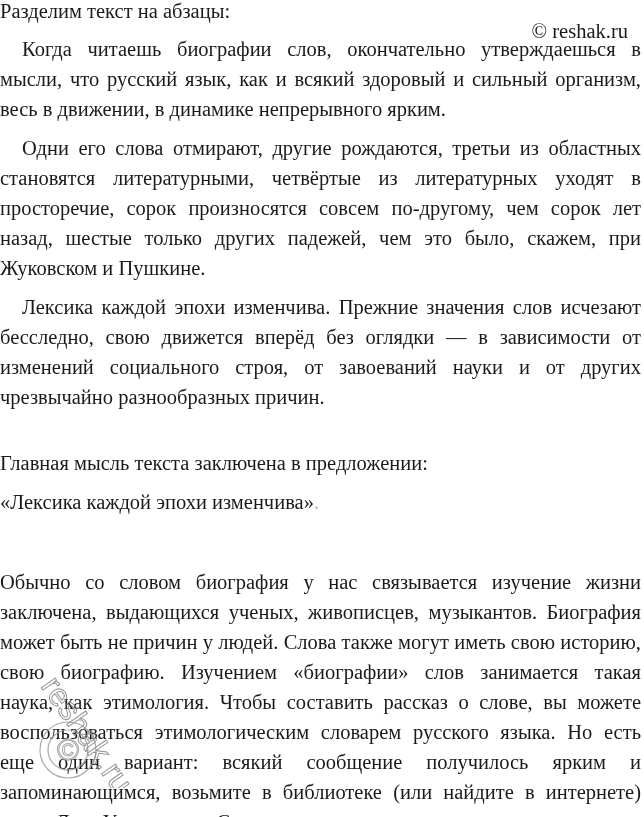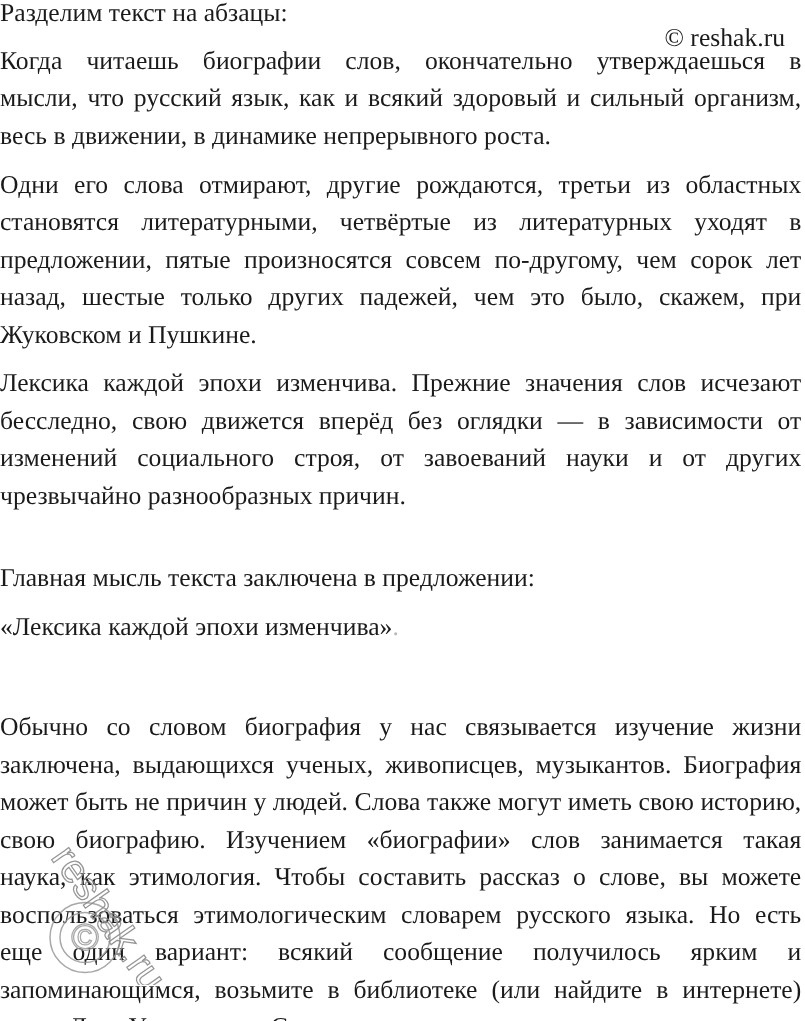--- a/index.html
+++ b/index.html
@@ -22,21 +22,21 @@
     white-space: nowrap;
   }
   .justify {
     width: 641px;
     text-align: justify;
     text-align-last: justify;
     white-space: normal;
   }
   .header-left { top: 0px; left: 0px; }
   .header-right { top: 0px; right: 16px; left: auto; margin-top: 20px; }
-  .indent-first { box-sizing: border-box; }
+  .indent-first { padding-left: 22px; box-sizing: border-box; }
   .faded { color: #b8b8b8; }
   .watermark {
     position: absolute;
     left: 30px;
     top: 668px;
     width: 130px;
     height: 120px;
     pointer-events: none;
   }
 </style>
@@ -44,27 +44,27 @@
 <body>
 
 <div>
 
   <div class="line header-left">Разделим текст на абзацы:</div>
   <div class="line header-right">© reshak.ru</div>
 
   <div>
     <div class="line justify indent-first" style="top:38px">Когда читаешь биографии слов, окончательно утверждаешься в</div>
     <div class="line justify" style="top:68px">мысли, что русский язык, как и всякий здоровый и сильный организм,</div>
-    <div class="line" style="top:98px">весь в движении, в динамике непрерывного роста.</div>
+    <div class="line" style="top:98px">весь в движении, в динамике непрерывного ярким.</div>
   </div>
 
   <div>
     <div class="line justify indent-first" style="top:137px">Одни его слова отмирают, другие рождаются, третьи из областных</div>
     <div class="line justify" style="top:167px">становятся литературными, четвёртые из литературных уходят в</div>
-    <div class="line justify" style="top:197px">предложении, пятые произносятся совсем по-другому, чем сорок лет</div>
+    <div class="line justify" style="top:197px">просторечие, сорок произносятся совсем по-другому, чем сорок лет</div>
     <div class="line justify" style="top:227px">назад, шестые только других падежей, чем это было, скажем, при</div>
     <div class="line" style="top:257px">Жуковском и Пушкине.</div>
   </div>
 
   <div>
     <div class="line justify indent-first" style="top:296px">Лексика каждой эпохи изменчива. Прежние значения слов исчезают</div>
     <div class="line justify" style="top:326px">бесследно, свою движется вперёд без оглядки — в зависимости от</div>
     <div class="line justify" style="top:356px">изменений социального строя, от завоеваний науки и от других</div>
     <div class="line" style="top:386px">чрезвычайно разнообразных причин.</div>
   </div>

